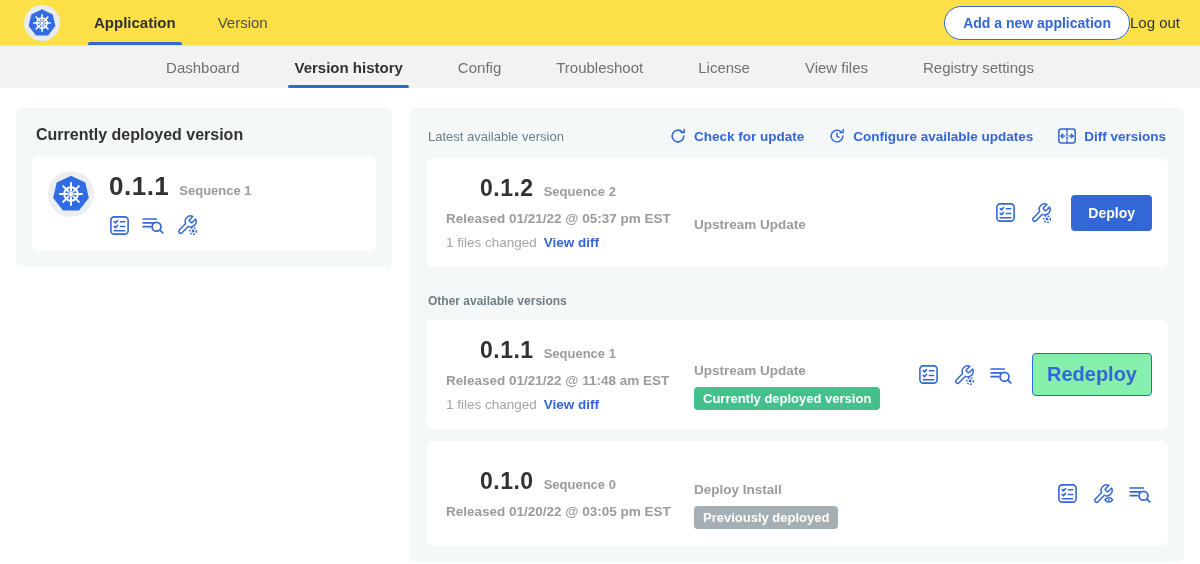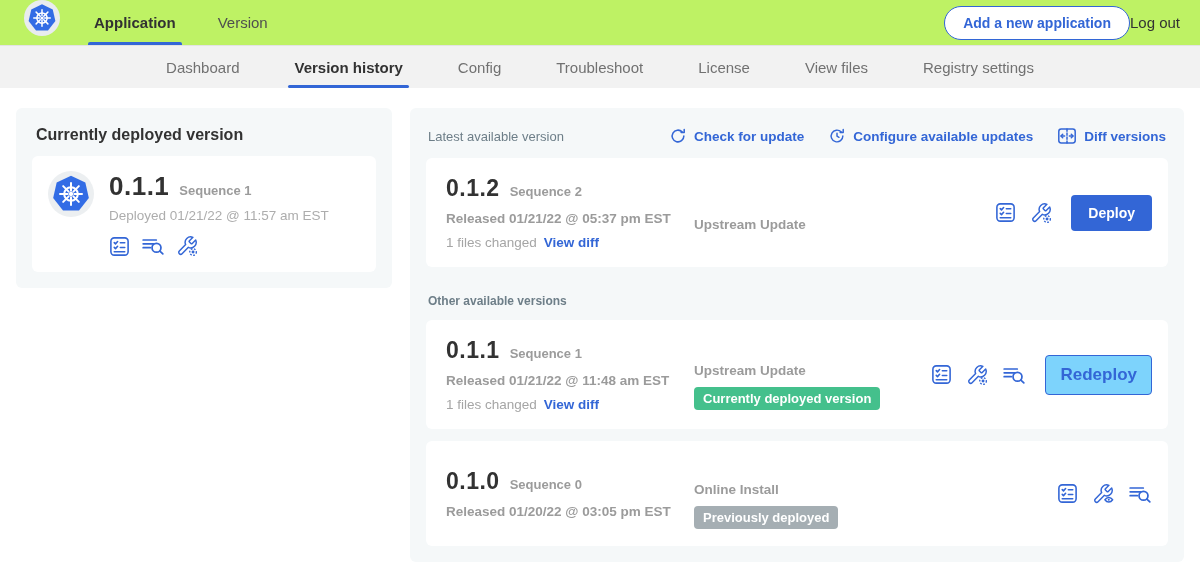--- a/index.html
+++ b/index.html
@@ -12,21 +12,21 @@
     --text-dark:#323232;
     --text-gray:#9b9b9b;
     --heading-slate:#6d7e88;
   }
   *{box-sizing:border-box;margin:0;padding:0;}
   html,body{width:1200px;height:564px;overflow:hidden;}
   body{font-family:"Liberation Sans","DejaVu Sans",sans-serif;background:#fff;color:var(--text-dark);}
   svg.icon{display:block;}
 
   
-  .header{height:45px;display:flex;padding:0 20px 0 24px;background:#bef264;}
+  .header{height:45px;display:flex;align-items:center;padding:0 20px 0 24px;background:#fde047;}
   .logo-circle{width:36px;height:36px;border-radius:50%;background:#e9ecef;display:flex;align-items:center;justify-content:center;flex-shrink:0;}
   .header-tabs{display:flex;height:100%;margin-left:32px;gap:38px;}
   .header-tab{display:flex;align-items:center;font-size:15px;color:#4f4f4f;font-weight:500;position:relative;cursor:pointer;padding:0 2px;}
   .header-tab.active{color:var(--text-dark);font-weight:700;}
   .header-tab.active::after{content:"";position:absolute;left:-4px;right:-4px;bottom:0;height:3px;background:var(--accent-blue);border-radius:2px 2px 0 0;}
   .header-right{margin-left:auto;display:flex;align-items:center;}
   .add-app-btn{background:#fff;border:1px solid var(--accent-blue);color:var(--accent-blue);font-weight:700;font-size:14px;padding:8px 18px;border-radius:18px;cursor:pointer;font-family:inherit;}
   .logout{font-size:15px;color:var(--text-dark);cursor:pointer;}
 
   
@@ -55,32 +55,32 @@
   .versions-panel{flex:1;padding:14px 16px 16px;}
   .versions-head{display:flex;align-items:center;justify-content:space-between;padding:4px 2px 12px;}
   .versions-title{font-size:13px;font-weight:400;color:var(--heading-slate);}
   .head-actions{display:flex;align-items:center;gap:24px;}
   .head-action{display:flex;align-items:center;gap:7px;color:var(--accent-blue);font-size:13.5px;font-weight:600;cursor:pointer;}
   .other-title{font-size:12px;font-weight:600;color:var(--heading-slate);margin:27px 0 12px 2px;}
 
   .version-card{background:#fff;border-radius:6px;padding:17px 16px 17px 20px;display:flex;align-items:center;}
   .version-card + .version-card{margin-top:12px;}
   .vc-left{width:248px;flex-shrink:0;}
-  .vc-version{font-size:23px;font-weight:800;color:var(--text-dark);letter-spacing:.5px;}
+  .vc-version{font-size:23px;font-weight:800;color:var(--text-dark);letter-spacing:.5px;margin-left:34px;}
   .vc-released{font-size:13.5px;font-weight:600;color:var(--text-gray);margin-top:9px;}
   .vc-files{font-size:13.5px;color:#a5a5a5;margin-top:9px;display:flex;gap:7px;align-items:center;}
   .view-diff{color:var(--accent-blue);font-weight:700;cursor:pointer;}
   .vc-mid{flex:1;align-self:center;margin-top:24px;}
   .vc-source{font-size:13.5px;font-weight:700;color:var(--text-gray);}
   .badge{display:inline-block;margin-top:9px;padding:4px 9px;border-radius:4px;font-size:13px;font-weight:700;color:#fff;}
   .badge.green{background:var(--success-green);}
   .badge.gray{background:var(--muted-badge);}
   .vc-right{display:flex;align-items:center;gap:14px;color:var(--accent-blue);}
   .btn-primary{background:var(--accent-blue);color:#fff;border:none;border-radius:4px;font-size:14px;font-weight:700;padding:10px 17px;margin-left:5px;cursor:pointer;font-family:inherit;}
-  .btn-outline{background:#7dd3fc;color:var(--accent-blue);border:1px solid var(--accent-blue);border-radius:4px;font-size:17px;font-weight:700;padding:9px 14px;margin-left:5px;cursor:pointer;font-family:inherit;}
+  .btn-outline{background:#86efac;color:var(--accent-blue);border:1px solid var(--accent-blue);border-radius:4px;font-size:20px;font-weight:700;padding:9px 14px;margin-left:5px;cursor:pointer;font-family:inherit;}
 </style>
 </head>
 <body>
 
 <svg width="0" height="0" style="position:absolute" aria-hidden="true">
   <symbol id="i-k8s" viewBox="0 0 24 24">
     <polygon points="12,1 20.6,5.1 22.7,14.4 16.8,21.9 7.2,21.9 1.3,14.4 3.4,5.1" fill="#326ce5"></polygon>
     <g stroke="#fff" stroke-width="1.2" stroke-linecap="round" fill="none">
       <circle cx="12" cy="12" r="4.1"></circle>
       <line x1="14" y1="12" x2="18.6" y2="12"></line>
@@ -186,21 +186,20 @@
       <div class="deployed-logo">
         <svg class="icon" width="40" height="40">
             <use href="#i-k8s"></use>
           </svg>
       </div>
       <div>
         <div class="version-line">
           <span class="version-big">0.1.1</span>
           <span class="sequence">Sequence 1</span>
         </div>
-        <div class="deployed-date">Deployed 01/21/22 @ 11:57 am EST</div>
         <div class="icon-row">
           <span class="icon-btn">
             <svg class="icon" width="21" height="21">
                 <use href="#i-checklist"></use>
               </svg>
             </span>
           <span class="icon-btn">
             <svg class="icon" width="24" height="22">
                 <use href="#i-logs"></use>
               </svg>
@@ -311,21 +310,21 @@
 
     <div class="version-card">
       <div class="vc-left">
         <div class="version-line">
           <span class="vc-version">0.1.0</span>
           <span class="sequence">Sequence 0</span>
         </div>
         <div class="vc-released">Released 01/20/22 @ 03:05 pm EST</div>
       </div>
       <div class="vc-mid">
-        <div class="vc-source">Online Install</div>
+        <div class="vc-source">Deploy Install</div>
         <span class="badge gray">Previously deployed</span>
       </div>
       <div class="vc-right">
         <span class="icon-btn">
           <svg class="icon" width="21" height="21">
               <use href="#i-checklist"></use>
             </svg>
           </span>
         <span class="icon-btn">
           <svg class="icon" width="22" height="22">

